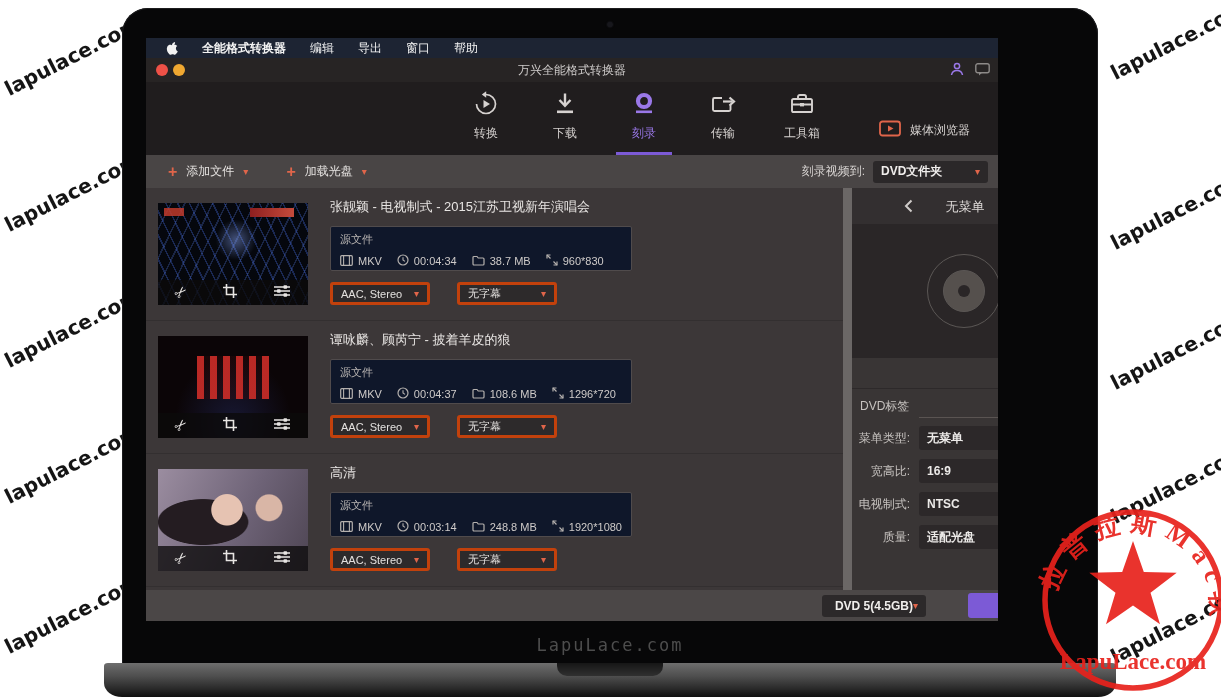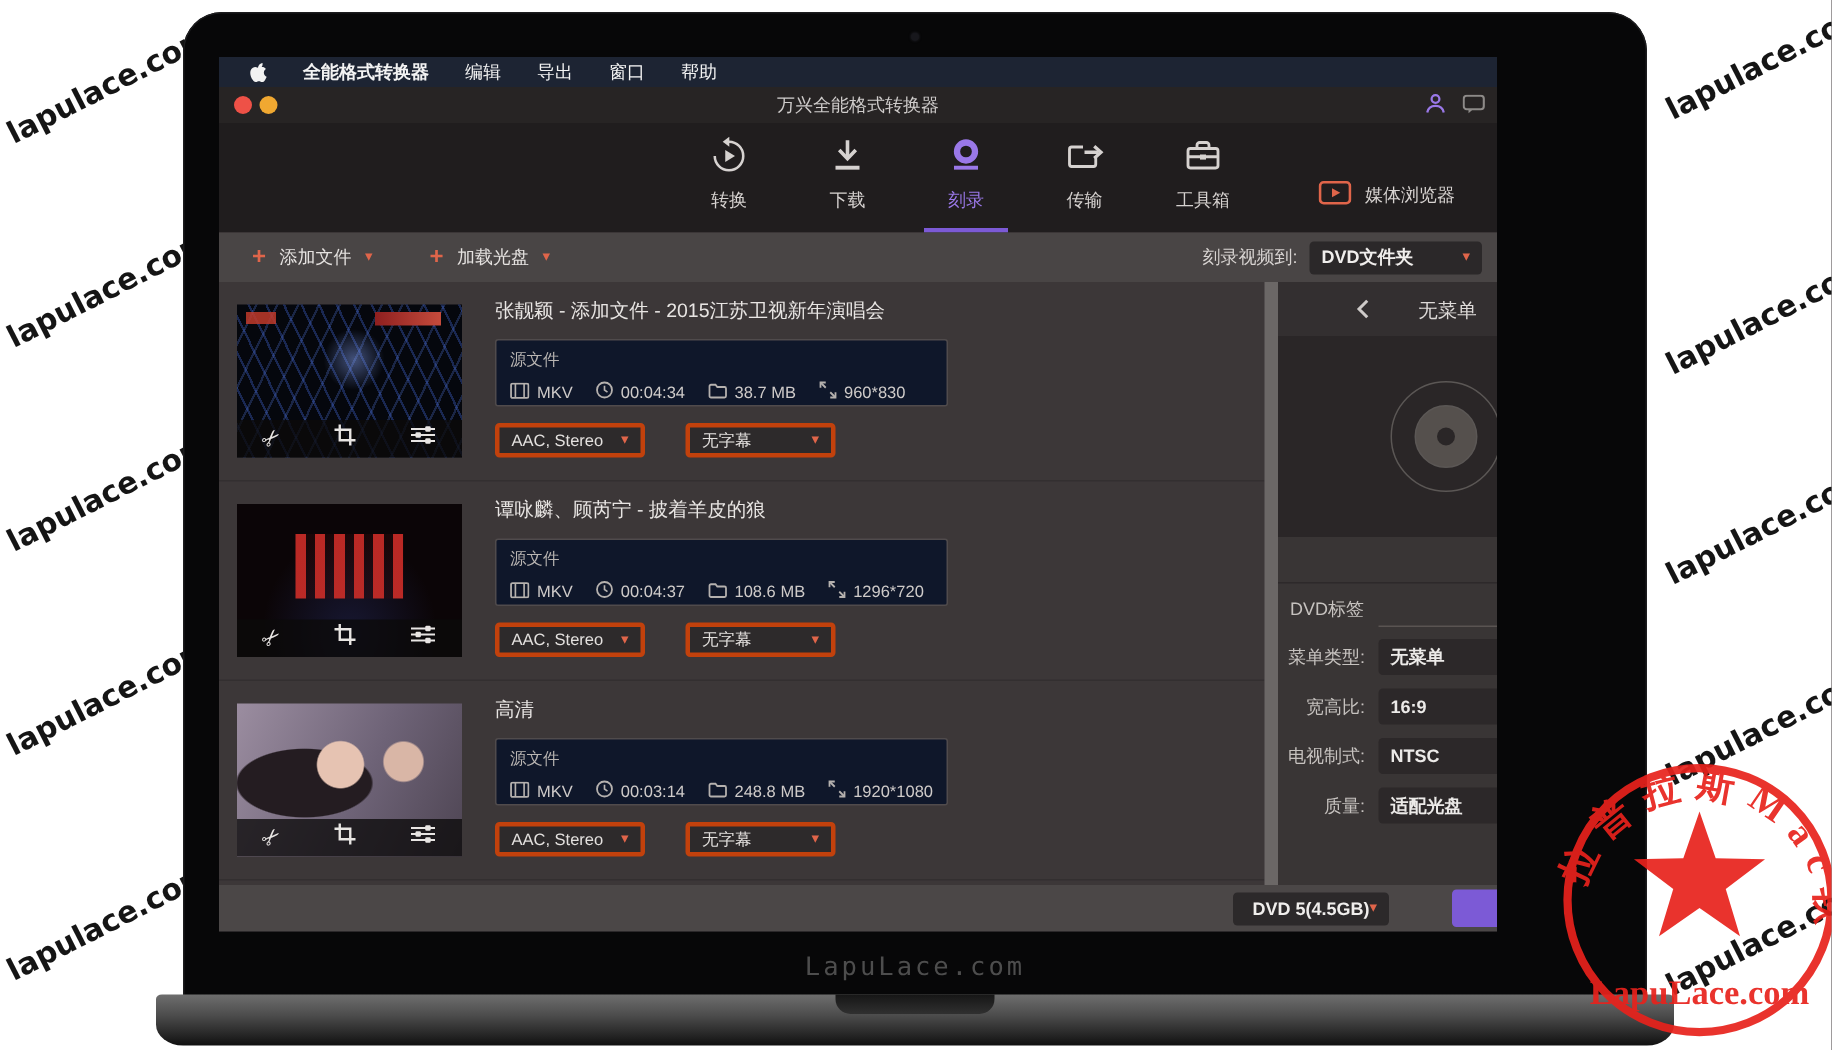--- a/index.html
+++ b/index.html
@@ -278,21 +278,21 @@
                     <path d="M4.5 1v10.5H15M1 4.5h10.5V15" stroke="#e8e5e3" stroke-width="1.6" fill="none"></path>
                   </svg></span>
               <span><svg width="18" height="14" viewBox="0 0 18 14">
                     <path d="M1 3h16M1 7h16M1 11h16" stroke="#e8e5e3" stroke-width="1.3"></path>
                     <rect x="10.5" y="1.2" width="3.6" height="3.6" rx="0.8" fill="#e8e5e3"></rect>
                     <rect x="4" y="5.2" width="3.6" height="3.6" rx="0.8" fill="#e8e5e3"></rect>
                     <rect x="10.5" y="9.2" width="3.6" height="3.6" rx="0.8" fill="#e8e5e3"></rect>
                   </svg></span>
             </div>
           </div>
-          <div class="file-title">张靓颖 - 添加文件 - 2015江苏卫视新年演唱会</div>
+          <div class="file-title">张靓颖 - 电视制式 - 2015江苏卫视新年演唱会</div>
           <div class="infobox">
             <div class="src-label">源文件</div>
             <div class="meta">
               <span class="m">
                   <span><svg width="13" height="11" viewBox="0 0 13 11">
                       <rect x="0.7" y="0.7" width="11.6" height="9.6" rx="1" fill="none" stroke="#b5b1ae" stroke-width="1.2"></rect>
                       <path d="M3.6 1v9M9.4 1v9" stroke="#b5b1ae" stroke-width="1.1"></path>
                     </svg></span>
                   <span>MKV</span>
                 </span>

